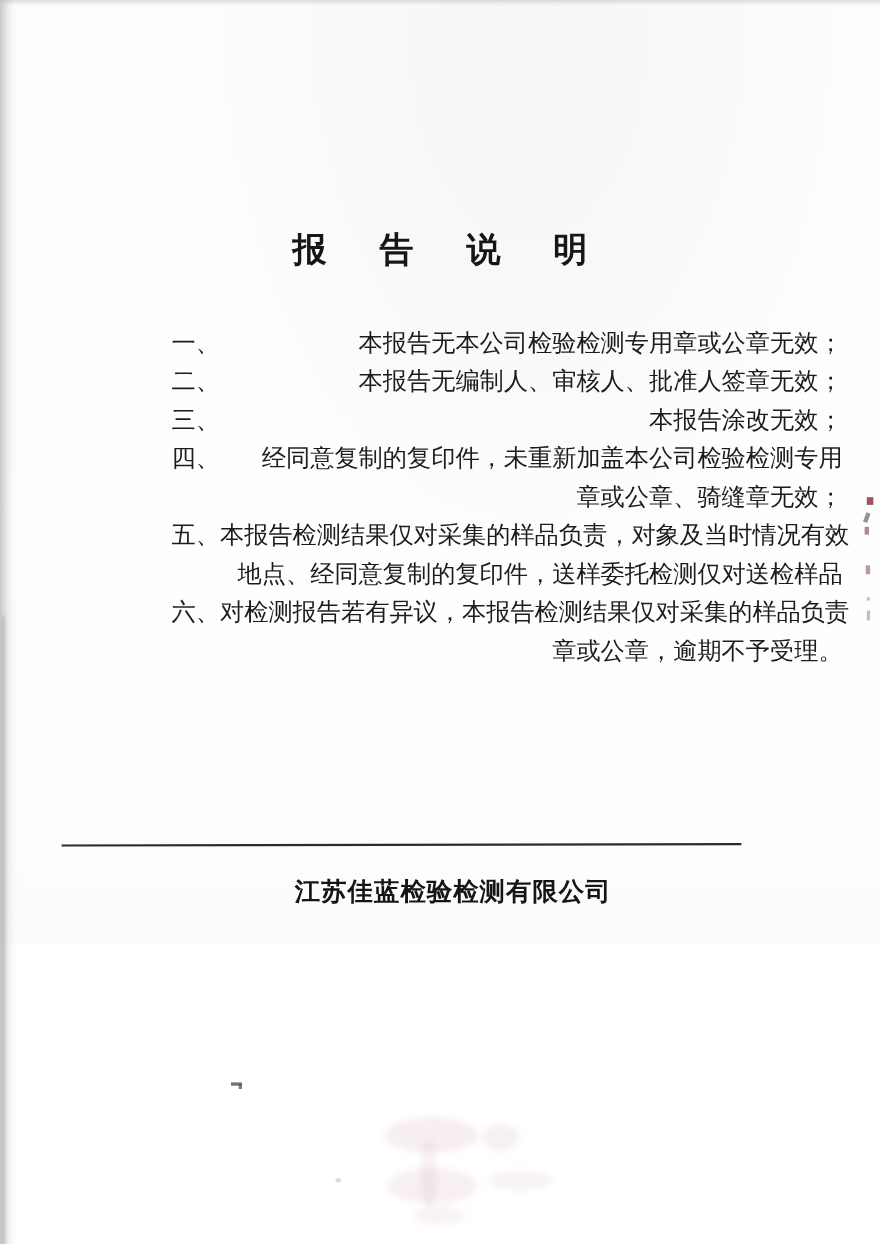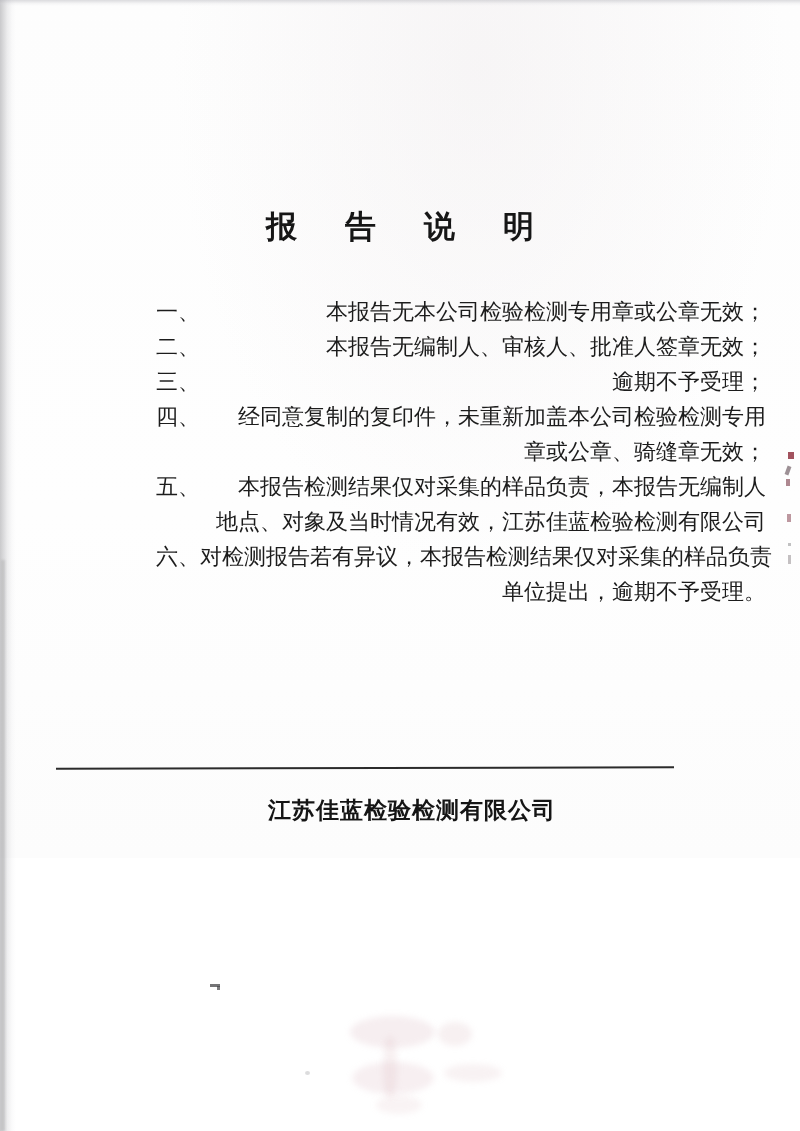--- a/index.html
+++ b/index.html
@@ -95,36 +95,36 @@
     <span class="lines"><span class="line">本报告无本公司检验检测专用章或公章无效；</span></span>
   </li>
 
   <li class="note">
     <span class="marker">二、</span>
     <span class="lines"><span class="line">本报告无编制人、审核人、批准人签章无效；</span></span>
   </li>
 
   <li class="note">
     <span class="marker">三、</span>
-    <span class="lines"><span class="line">逾期不予受理；</span></span>
+    <span class="lines"><span class="line">本报告涂改无效；</span></span>
   </li>
 
   <li class="note">
     <span class="marker">四、</span>
     <span class="lines"><span class="line">经同意复制的复印件，未重新加盖本公司检验检测专用</span><span class="line">章或公章、骑缝章无效；</span></span>
   </li>
 
   <li class="note">
     <span class="marker">五、</span>
-    <span class="lines"><span class="line">本报告检测结果仅对采集的样品负责，本报告无编制人</span><span class="line">地点、对象及当时情况有效，江苏佳蓝检验检测有限公司</span></span>
+    <span class="lines"><span class="line">本报告检测结果仅对采集的样品负责，对象及当时情况有效</span><span class="line">地点、经同意复制的复印件，送样委托检测仅对送检样品</span></span>
   </li>
 
   <li class="note">
     <span class="marker">六、</span>
-    <span class="lines"><span class="line">对检测报告若有异议，本报告检测结果仅对采集的样品负责</span><span class="line">单位提出，逾期不予受理。</span></span>
+    <span class="lines"><span class="line">对检测报告若有异议，本报告检测结果仅对采集的样品负责</span><span class="line">章或公章，逾期不予受理。</span></span>
   </li>
 </ol>
 
   <div class="rule"></div>
   <div class="company">江苏佳蓝检验检测有限公司</div>
 
   <div class="speck ink-speck-1"></div>
   <div class="speck ink-speck-1b"></div>
   <div class="speck ink-speck-2"></div>
   <div class="speck red-1"></div>

